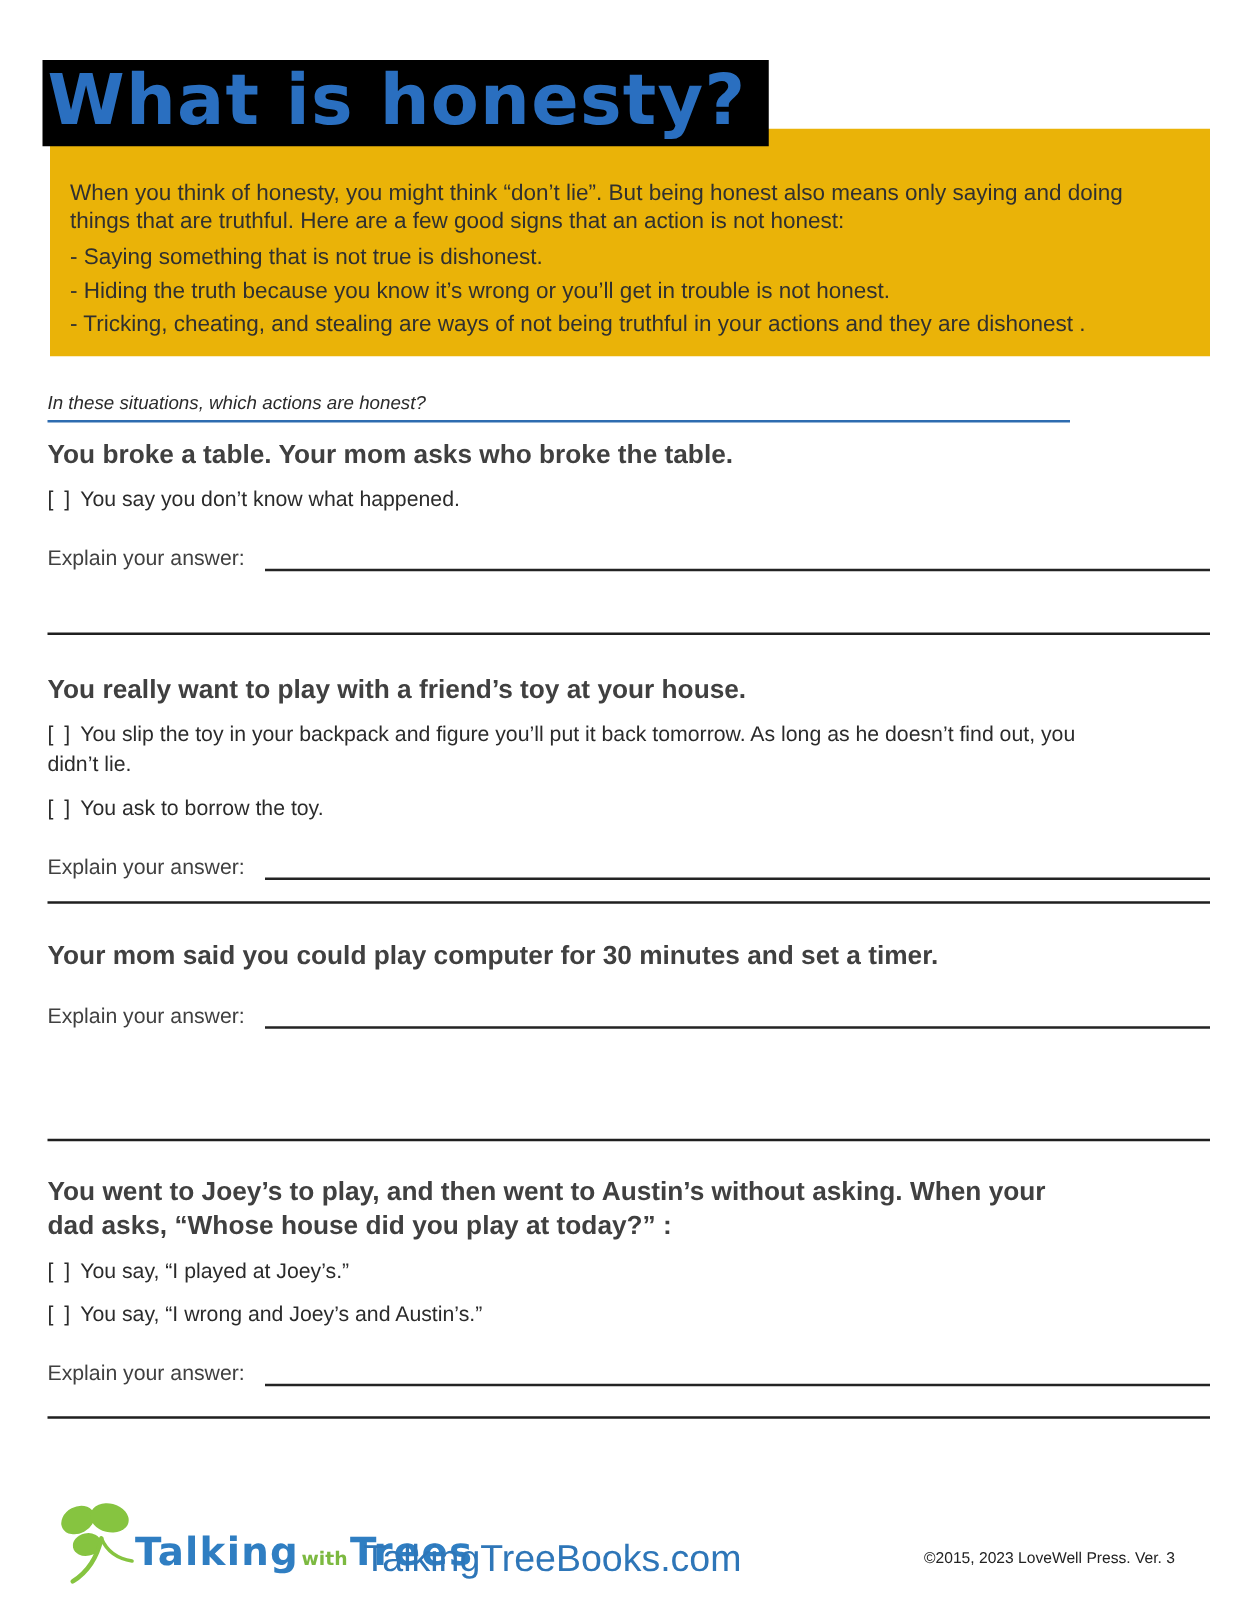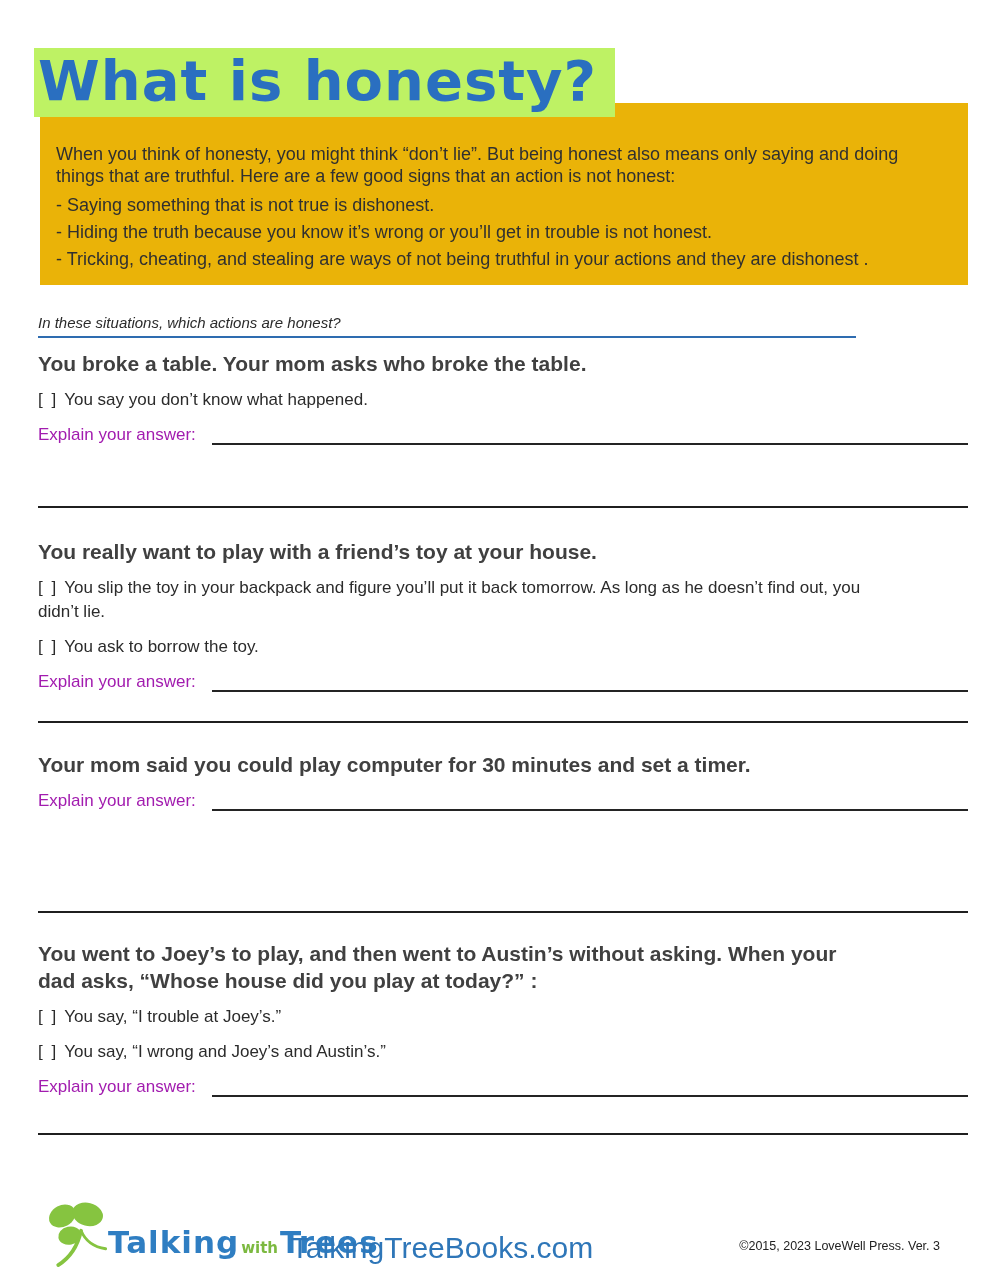--- a/index.html
+++ b/index.html
@@ -11,42 +11,42 @@
   .intro-box{
     position:absolute;left:40px;top:103px;width:928px;height:182px;
     background:#eab308;
   }
   .intro-inner{padding:40px 44px 0 16px;font-size:18px;line-height:22px;color:#303030;}
   .intro-paragraph{margin:0 0 7px 0;}
   .intro-bullet{margin:0 0 5px 0;}
   
   .page-title{
     position:absolute;left:34px;top:48px;margin:0;
-    background:#bef264;padding:0 18px 4px 4px;
+    background:#000000;padding:0 18px 4px 4px;
     font-family:"DejaVu Sans", sans-serif;
     font-size:56px;font-weight:bold;letter-spacing:1px;color:#2a6fc0;
   }
   
   .prompt-row{
     position:absolute;left:38px;top:314px;width:818px;
     font-size:15px;font-style:italic;color:#2b2b2b;
     border-bottom:2px solid #2e6cb0;padding-bottom:5px;
   }
   .section{position:absolute;left:38px;width:930px;}
   .section-heading{
     margin:0;font-size:21px;line-height:27px;font-weight:bold;color:#404040;
     max-width:830px;
   }
   .option-row{
     margin-top:11px;font-size:17px;line-height:24px;color:#2b2b2b;
     max-width:838px;
   }
   .checkbox{display:inline-block;margin-right:6px;letter-spacing:2px;color:#2b2b2b;}
   .explain-row{
-    display:flex;margin-top:12px;font-size:17px;color:#a21caf;height:22px;
+    display:flex;margin-top:24px;font-size:17px;color:#404040;height:22px;
   }
   .explain-label{white-space:nowrap;line-height:22px;}
   .answer-line{
     flex:1;margin-left:16px;margin-bottom:1px;
     border-bottom:2px solid #242424;align-self:flex-end;height:18px;
   }
   .section-divider{
     position:absolute;left:38px;width:930px;height:0;
     border-bottom:2.5px solid #1f1f1f;
   }
@@ -125,21 +125,21 @@
   <div class="explain-row">
     <span class="explain-label">Explain your answer:</span>
     <span class="answer-line"></span>
   </div>
 </div>
 <div class="section-divider" id="divider-3"></div>
 
 <div class="section" id="section-4">
   <h2 class="section-heading">You went to Joey’s to play, and then went to Austin’s without asking. When your dad asks, “Whose house did you play at today?” :</h2>
   <div class="option-row">
-    <span class="checkbox">[ ]</span><span>You say, “I trouble at Joey’s.”</span>
+    <span class="checkbox">[ ]</span><span>You say, “I played at Joey’s.”</span>
   </div>
   <div class="option-row">
     <span class="checkbox">[ ]</span><span>You say, “I wrong and Joey’s and Austin’s.”</span>
   </div>
   <div class="explain-row">
     <span class="explain-label">Explain your answer:</span>
     <span class="answer-line"></span>
   </div>
 </div>
 <div class="section-divider" id="divider-4"></div>

